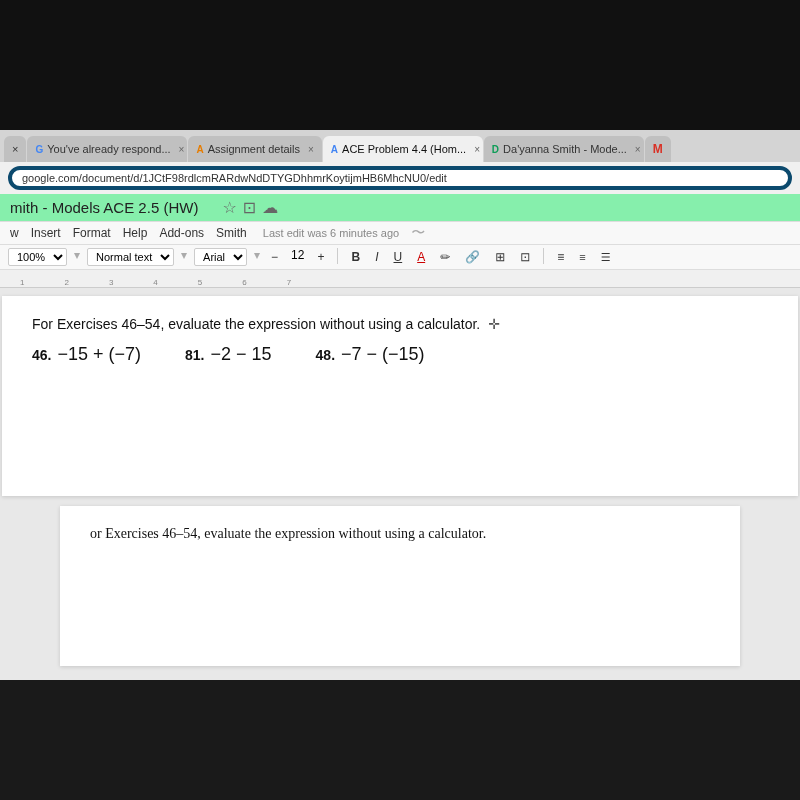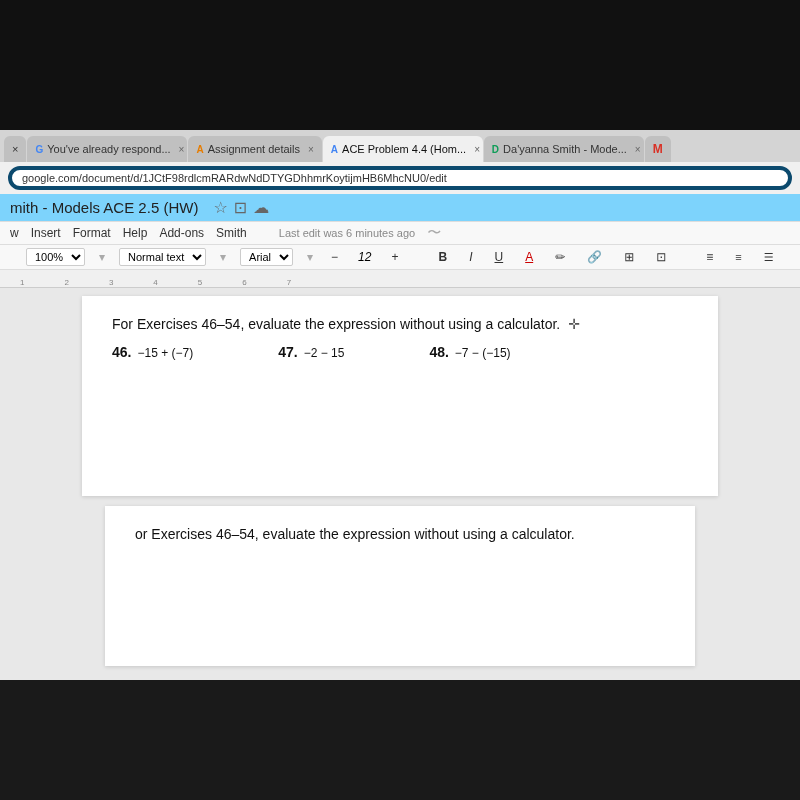--- a/index.html
+++ b/index.html
@@ -76,25 +76,25 @@
       background: white;
       border: 4px solid #0c4a6e;
       border-radius: 12px;
       padding: 2px 10px;
       font-size: 11px;
       color: #333;
     }
 
     
     .doc-title-bar {
-      background: #7dd3fc;
+      background: #86efac;
       padding: 4px 10px;
       display: flex;
       align-items: center;
-      gap: 15px;
+      gap: 24px;
       border-bottom: 1px solid #ddd;
     }
 
     .doc-title {
       font-size: 15px;
       font-weight: 500;
       color: #222;
     }
 
     .doc-title-icons {
@@ -112,30 +112,29 @@
       background: #f8f8f8;
       border-bottom: 1px solid #ddd;
       align-items: center;
     }
 
     .menu-item {
       cursor: pointer;
     }
 
     .last-edit {
-      margin-left: 20px;
+      margin-left: 4px;
       color: #888;
       font-size: 11px;
     }
 
     .formatting-bar {
       display: flex;
-      align-items: center;
-      gap: 14px;
-      padding: 3px 26px;
+      gap: 7px;
+      padding: 3px 8px;
       background: #f8f8f8;
       border-bottom: 1px solid #ddd;
       font-size: 12px;
     }
 
     .fmt-select {
       border: 1px solid #ccc;
       background: white;
       border-radius: 2px;
       padding: 1px 4px;
@@ -179,68 +178,69 @@
       padding: 0 20px;
       font-size: 8px;
       color: #888;
       gap: 40px;
     }
 
     
     .doc-content {
       background: white;
       margin: 0 auto;
-      width: 636px;
+      width: 796px;
       min-height: 200px;
       padding: 20px 30px;
       font-size: 14px;
       color: #111;
       position: relative;
       box-shadow: 0 1px 4px rgba(0,0,0,0.15);
     }
 
     .doc-instruction {
       font-size: 14px;
       color: #111;
       margin-bottom: 12px;
     }
 
     .exercises-row {
       display: flex;
-      gap: 85px;
+      gap: 44px;
       align-items: flex-start;
       margin-bottom: 10px;
     }
 
     .exercise-item {
       display: flex;
       gap: 6px;
       align-items: baseline;
       font-size: 14px;
     }
 
     .exercise-num {
       font-weight: bold;
     }
 
     .exercise-expr {
-      font-size: 12px;
+      font-size: 18px;
     }
 
     
     .doc-content-2 {
       background: white;
       margin: 0 auto;
-      width: 590px;
+      width: 680px;
       min-height: 160px;
       padding: 20px 30px;
       font-size: 14px;
       color: #111;
       box-shadow: 0 1px 4px rgba(0,0,0,0.15);
       margin-top: 8px;
+      font-family: Liberation Serif, serif;
     }
 
     .content-wrapper {
       background: #e8e8e8;
       padding: 0 0 10px 0;
       overflow: hidden;
     }
 
     .wavy-indicator {
       position: absolute;
@@ -330,21 +330,21 @@
     <span style="color:#aaa;">▾</span>
     <select class="fmt-select">
       <option>Normal text</option>
     </select>
     <span style="color:#aaa;">▾</span>
     <select class="fmt-select">
       <option>Arial</option>
     </select>
     <span style="color:#aaa;">▾</span>
     <button class="fmt-btn">−</button>
-    <span style="padding:0 2px;font-style:italic;">12</span>
+    <span style="padding:0 2px;">12</span>
     <button class="fmt-btn">+</button>
     <span class="fmt-separator"></span>
     <button class="fmt-btn fmt-bold">B</button>
     <button class="fmt-btn fmt-italic">I</button>
     <button class="fmt-btn fmt-underline">U</button>
     <button class="fmt-btn" style="color:#c00;text-decoration:underline;text-decoration-color:#c00;">A</button>
     <button class="fmt-btn">✏</button>
     <button class="fmt-btn">🔗</button>
     <button class="fmt-btn">⊞</button>
     <button class="fmt-btn">⊡</button>
@@ -371,21 +371,21 @@
       <p class="doc-instruction">
         <span>For Exercises 46–54, evaluate the expression without using a calculator.</span>
         <span style="display:inline-block;margin-left:4px;font-size:14px;color:#555;">✛</span>
       </p>
       <div class="exercises-row">
         <div class="exercise-item">
           <span class="exercise-num">46.</span>
           <span class="exercise-expr">−15 + (−7)</span>
         </div>
         <div class="exercise-item">
-          <span class="exercise-num">47.</span>
+          <span class="exercise-num">81.</span>
           <span class="exercise-expr">−2 − 15</span>
         </div>
         <div class="exercise-item">
           <span class="exercise-num">48.</span>
           <span class="exercise-expr">−7 − (−15)</span>
         </div>
       </div>
 
       <div style="height:60px;"></div>
     </div>

